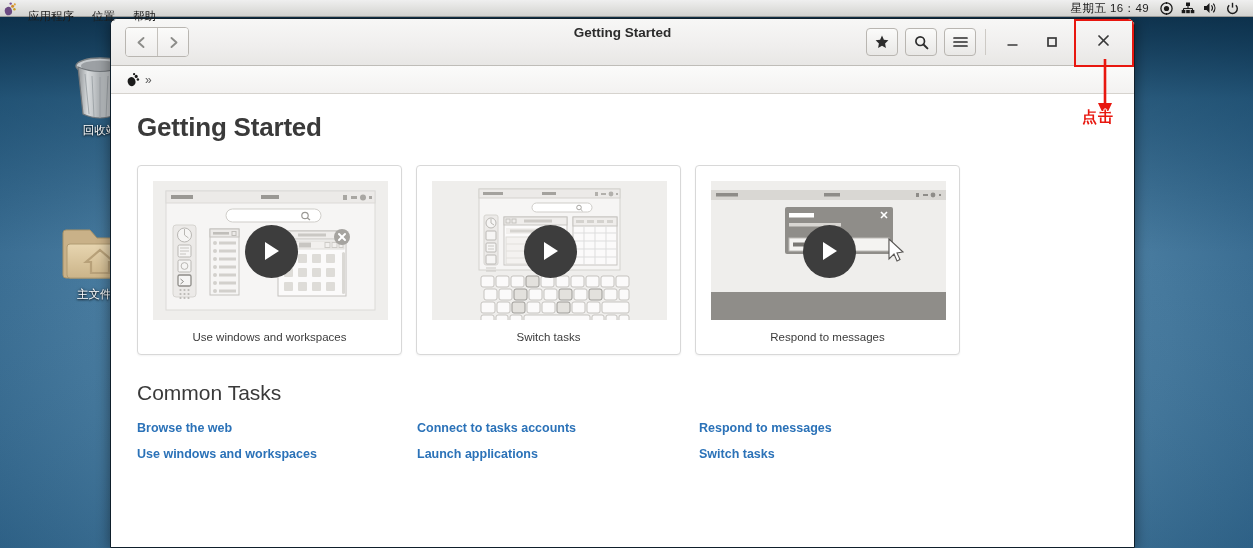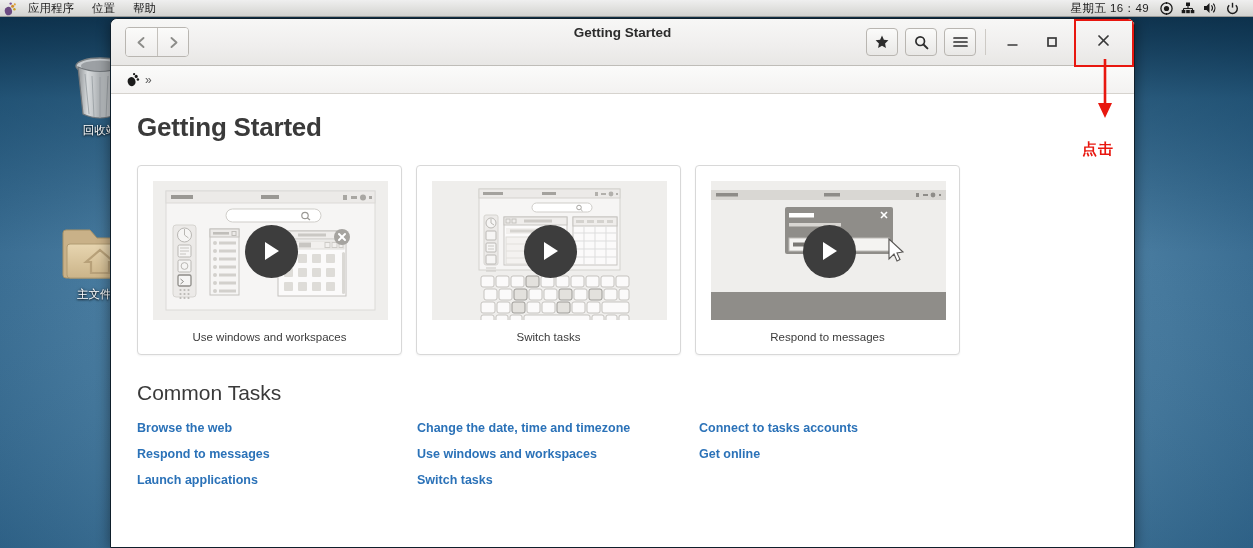--- a/index.html
+++ b/index.html
@@ -27,21 +27,21 @@
   
   #panel {
     position: absolute; left: 0; top: 0; width: 1253px; height: 17px;
     background: linear-gradient(180deg, #efefef 0%, #e2e2e0 48%, #d2d2d0 100%);
     border-bottom: 1px solid #9b9b98;
     display: flex; align-items: center;
     font-size: 11.5px; color: #1d1d1d;
   }
   #panel-left { display: flex; align-items: center; height: 100%; }
   .panel-menu {
-    padding: 0 9px; height: 17px; line-height: 17px;
+    padding: 8px 9px; height: 17px; line-height: 17px;
     white-space: nowrap; cursor: default;
   }
   .panel-logo {
     width: 16px; height: 15px; margin-left: 2px; margin-right: 1px;
     position: relative;
   }
   .panel-logo svg { display: block; }
   #panel-right {
     margin-left: auto; display: flex; align-items: center;
     height: 100%; padding-right: 10px;
@@ -187,21 +187,20 @@
   }
   #annot svg { display: block; }
   #annot-label {
     position: absolute; left: 1082px; top: 108px;
     font-size: 15px; font-weight: bold; color: #e8170f;
     letter-spacing: 1px;
     -webkit-text-stroke: 0.6px #ffffff;
     paint-order: stroke fill;
     text-shadow: 1px 0 0 #fff, -1px 0 0 #fff, 0 1px 0 #fff, 0 -1px 0 #fff;
     pointer-events: none;
-    margin-top: 32px;
   }
 </style>
 </head>
 <body>
 
 <div id="desktop">
   <div id="desktop-shade"></div>
 </div>
 
 <div class="desk-icon" id="icon-trash">
@@ -601,27 +600,25 @@
         </div>
         <div class="card-cap">Respond to messages</div>
       </div>
 
     </div>
 
     <div id="tasks-title">Common Tasks</div>
 
     <div id="tasks-grid">
       <a class="task-link">Browse the web</a>
-      <a class="task-link">Change the date, time and timezone</a>
 
       <a class="task-link">Connect to tasks accounts</a>
       <a class="task-link">Respond to messages</a>
 
       <a class="task-link">Use windows and workspaces</a>
-      <a class="task-link">Get online</a>
       <a class="task-link">Launch applications</a>
 
       <a class="task-link">Switch tasks</a>
       <span></span>
       <span></span>
     </div>
   </div>
 </div>
 
 <div id="panel">

